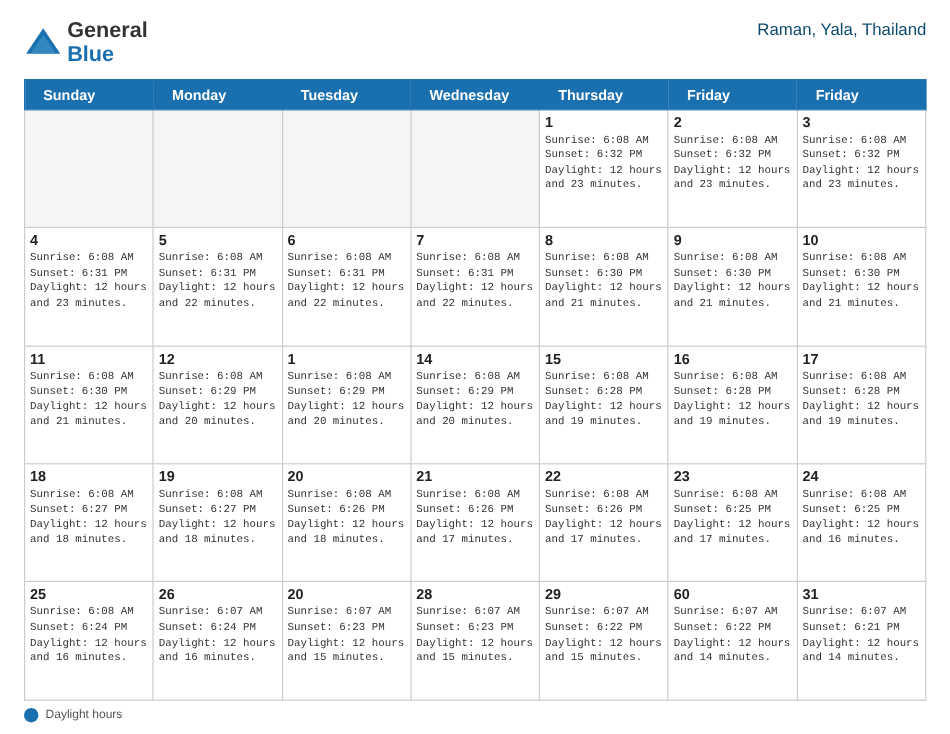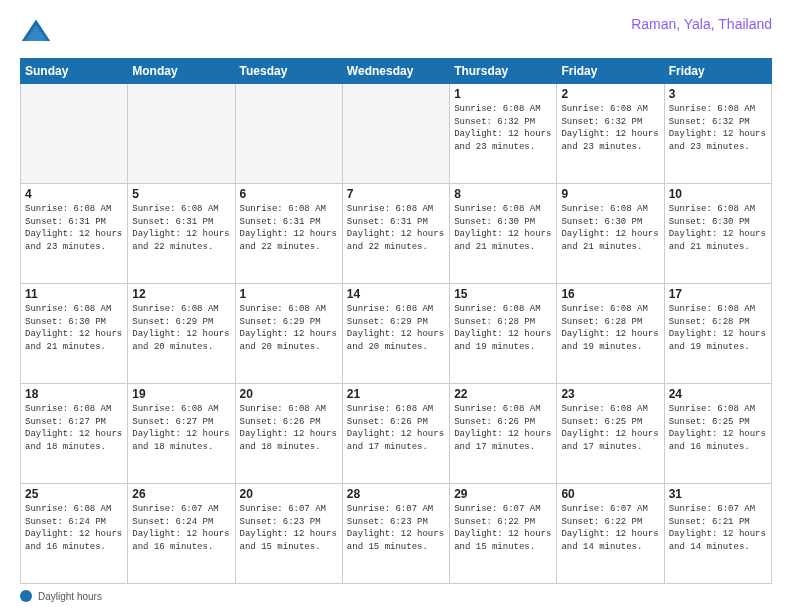--- a/index.html
+++ b/index.html
@@ -52,33 +52,33 @@
       text-align: right;
     }
     .month-title {
       font-size: 36px;
       font-weight: normal;
       color: #222;
       line-height: 1.1;
     }
     .location {
       font-size: 14px;
-      color: #8b5cf6;
+      color: #0c4a6e;
     }
     .calendar-table {
       width: 100%;
       border-collapse: collapse;
       flex: 1;
     }
     .calendar-table th {
       background: #1a6faf;
       color: #fff;
       font-size: 12px;
       font-weight: bold;
-      padding: 5px 4px;
+      padding: 5px 15px;
       text-align: left;
       border: 1px solid #1a6faf;
       margin-left: 22px;
     }
     .calendar-table td {
       border: 1px solid #ccc;
       vertical-align: top;
       padding: 3px 4px;
       font-size: 9.5px;
       color: #333;
@@ -100,41 +100,45 @@
       font-size: 9px;
       color: #333;
       line-height: 1.4;
       font-family: Liberation Mono, monospace;
     }
     .footer {
       margin-top: 6px;
       font-size: 10px;
       color: #555;
       display: flex;
-      align-items: center;
+      align-items: flex-start;
       gap: 6px;
     }
     .footer-icon {
       width: 12px;
       height: 12px;
       background: #1a6faf;
       border-radius: 50%;
       display: inline-block;
     }
   </style>
 </head>
 <body>
 
 <div class="page">
   <div class="header">
     <div class="logo">
       <svg class="logo-icon" viewBox="0 0 36 36" xmlns="http://www.w3.org/2000/svg">
         <polygon points="18,4 34,28 2,28" fill="#1a6faf"></polygon>
         <polygon points="18,10 30,28 6,28" fill="#4a9fd4" opacity="0.5"></polygon>
       </svg>
+      <div class="logo-text">
+        <span class="logo-general">General</span>
+        <span class="logo-blue">Blue</span>
+      </div>
     </div>
     <div class="title-area">
       <div class="location">Raman, Yala, Thailand</div>
     </div>
   </div>
 
   <table class="calendar-table">
     <thead>
       <tr>
       <th>Sunday</th>

